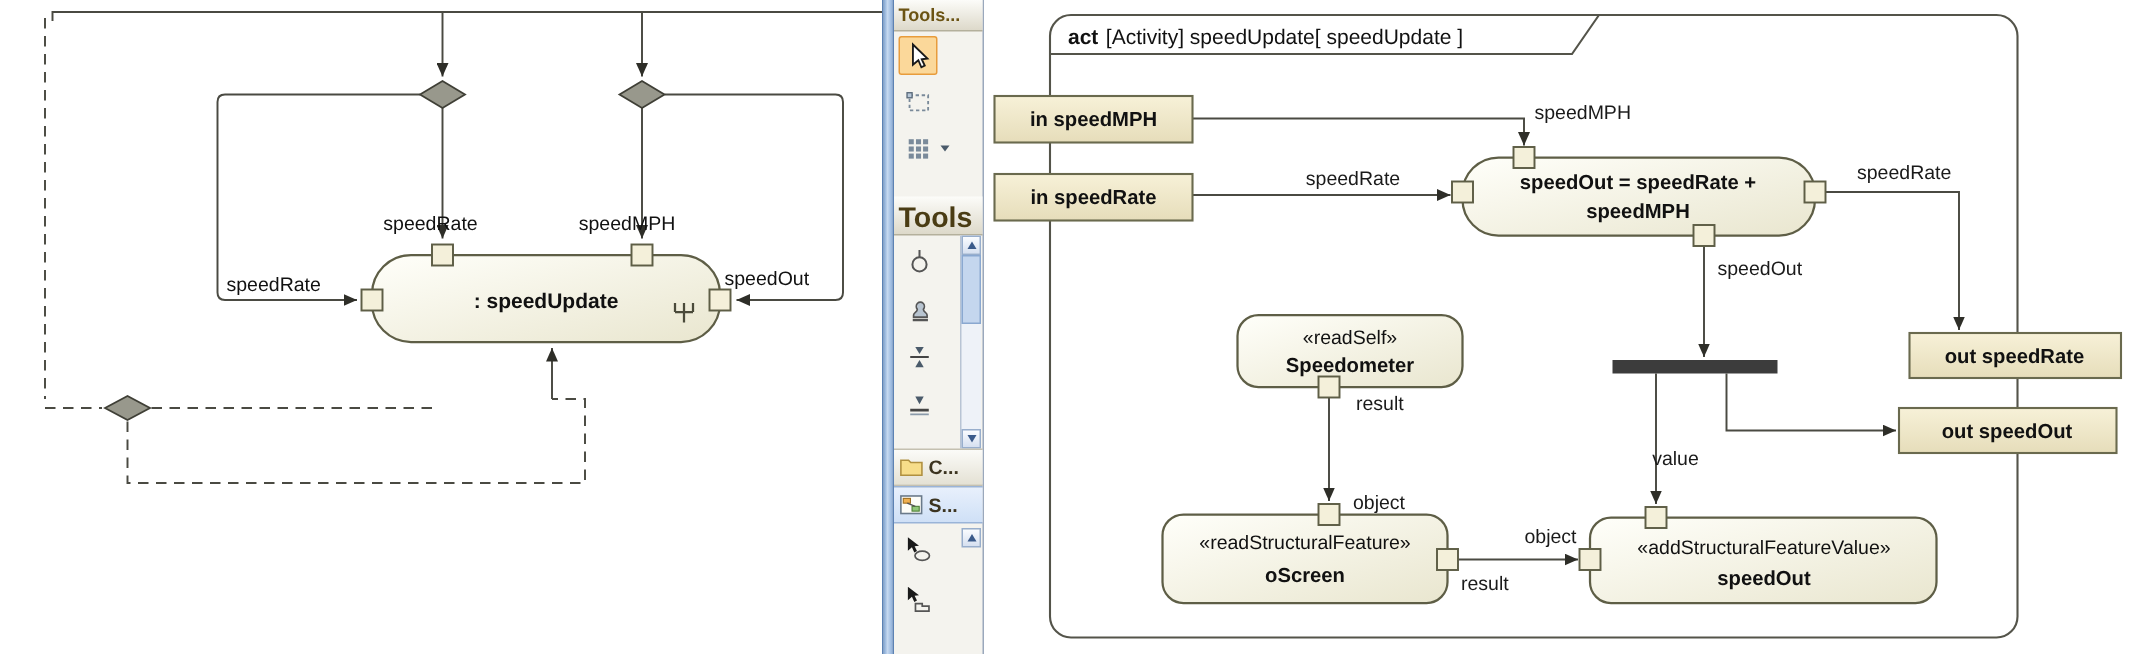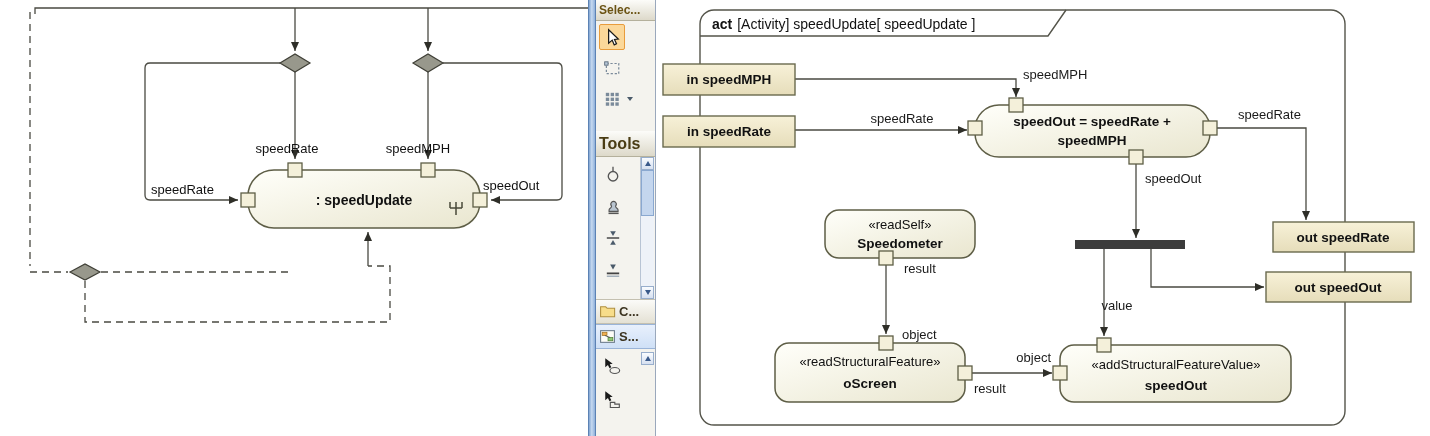--- a/index.html
+++ b/index.html
@@ -7,21 +7,21 @@
   body{font-family:"Liberation Sans",sans-serif}
   .screen{display:flex;width:1430px;height:436px;background:#fff;overflow:hidden;position:relative}
   .left-canvas{width:588px;height:436px;background:#fff;position:relative;flex:none}
   .right-canvas{width:774px;height:340px;background:#fff;position:relative;flex:none}
   svg text{font-family:"Liberation Sans",sans-serif}
   
   .palette{width:68px;height:436px;display:flex;flex:none;background:#f4f3ee}
   .scroll-strip{width:8px;height:100%;background:linear-gradient(90deg,#7fa3d0,#c6d9f0 45%,#8fb0da);border-left:1px solid #5c82b4;border-right:1px solid #5c82b4;flex:none}
   .pal-body{width:60px;display:flex;flex-direction:column;border-right:1px solid #9aa8bc;background:#f4f3ee}
   .pal-header{height:21px;background:linear-gradient(#fcfcf9,#ddd9ca);border-bottom:1px solid #b4b09c;color:#6b5313;font-weight:bold;font-size:12px;padding:3px 3px 0;overflow:hidden;white-space:nowrap;cursor:pointer}
-  .pal-header.big{height:26px;font-size:16px;color:#4a3c14;padding-top:4px}
+  .pal-header.big{height:26px;font-size:19px;color:#4a3c14;padding-top:4px}
   .sel-tools{height:110px;padding:3px 0 0 3px;display:flex;flex-direction:column;gap:5px}
   .tool{width:26px;height:26px;border:1px solid transparent;background:transparent;display:flex;align-items:center;justify-content:center;cursor:pointer;padding:0}
   .tool.active{background:#fbd89a;border:1px solid #e89c3c;border-radius:2px}
   .tool-wrap{display:flex;align-items:center;gap:2px}
   .dd{width:0;height:0;border-left:3.5px solid transparent;border-right:3.5px solid transparent;border-top:4.5px solid #4a5a6a;display:inline-block}
   .tools-area{height:142px;display:flex}
   .tools-icons{width:44px;display:flex;flex-direction:column;gap:6px;padding:4px 0 0 4px}
   .mini-scroll{width:14px;display:flex;flex-direction:column;border-left:1px solid #b8c4d4;background:#eef2f8}
   .sc-btn{width:13px;height:13px;background:linear-gradient(#fafcff,#d6e0f0);border:1px solid #98aecc;display:flex;align-items:center;justify-content:center;cursor:pointer;flex:none}
   .sc-track{flex:1;display:flex;flex-direction:column}
@@ -91,21 +91,21 @@
         <text x="364" y="205" text-anchor="middle" font-weight="bold" font-size="14">: speedUpdate</text>
       </g>
     </svg>
   </div>
 
   <div class="palette">
     <div class="scroll-strip"></div>
     <div class="pal-body">
 
       <div class="pal-header">
-        <span>Selec...</span>
+        <span>Tools...</span>
       </div>
 
       <div class="sel-tools">
         <button class="tool active">
           <svg width="18" height="18" viewBox="0 0 16 16">
             <polygon points="5,1.5 5,13.5 8.2,10.8 10,15 12,14 10.2,10.2 13.6,9.8" fill="#fff" stroke="#1a1a1a" stroke-width="1.1"></polygon>
           </svg>
         </button>
         <button class="tool">
           <svg width="18" height="18" viewBox="0 0 16 16">

